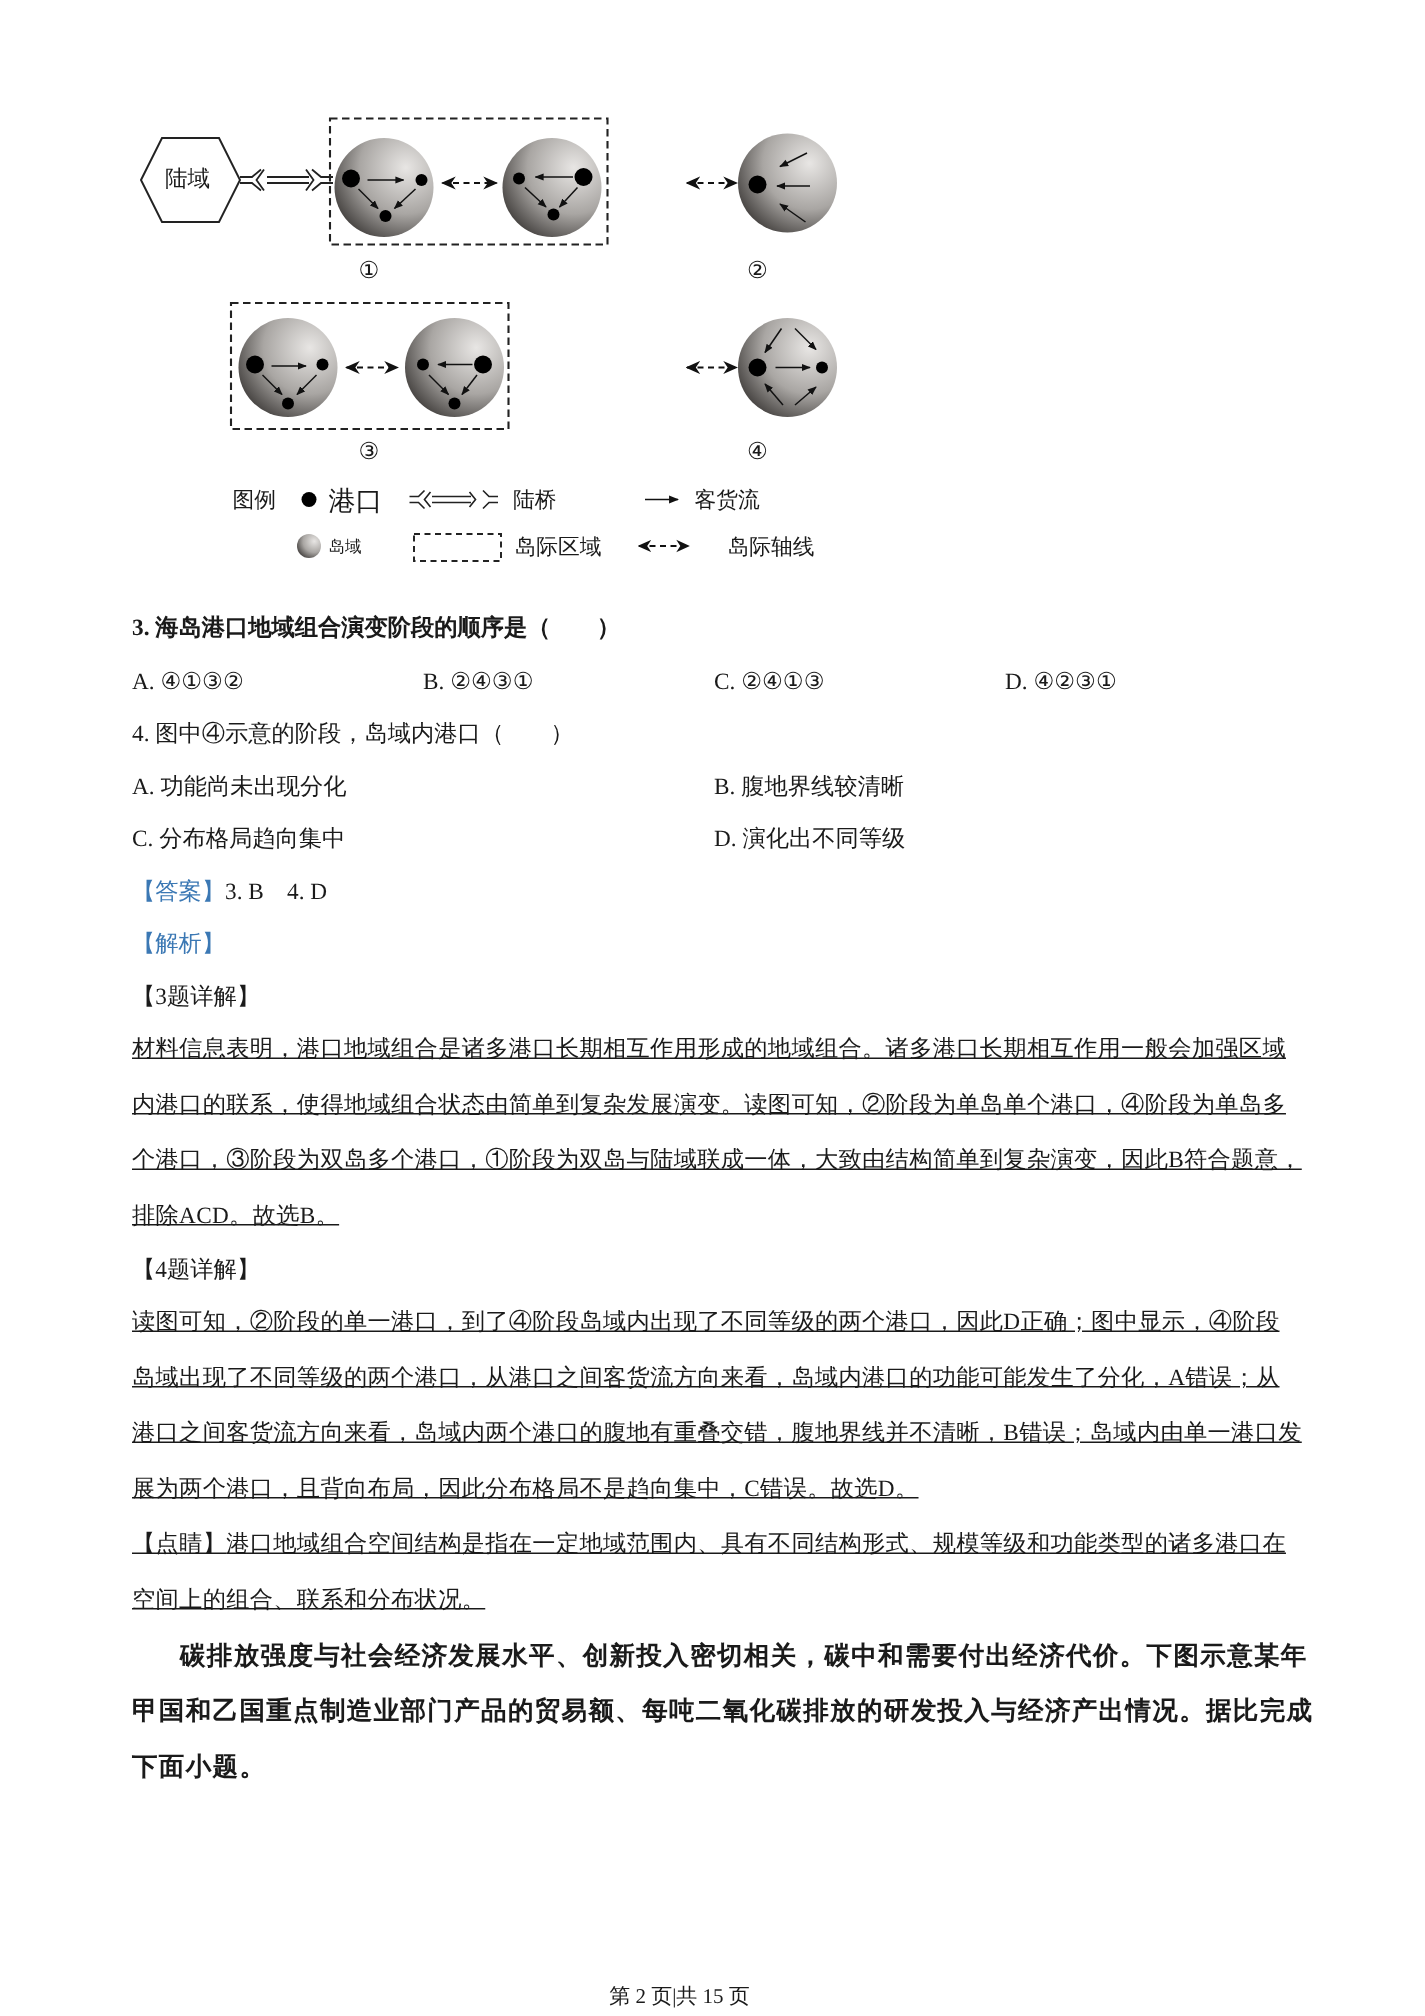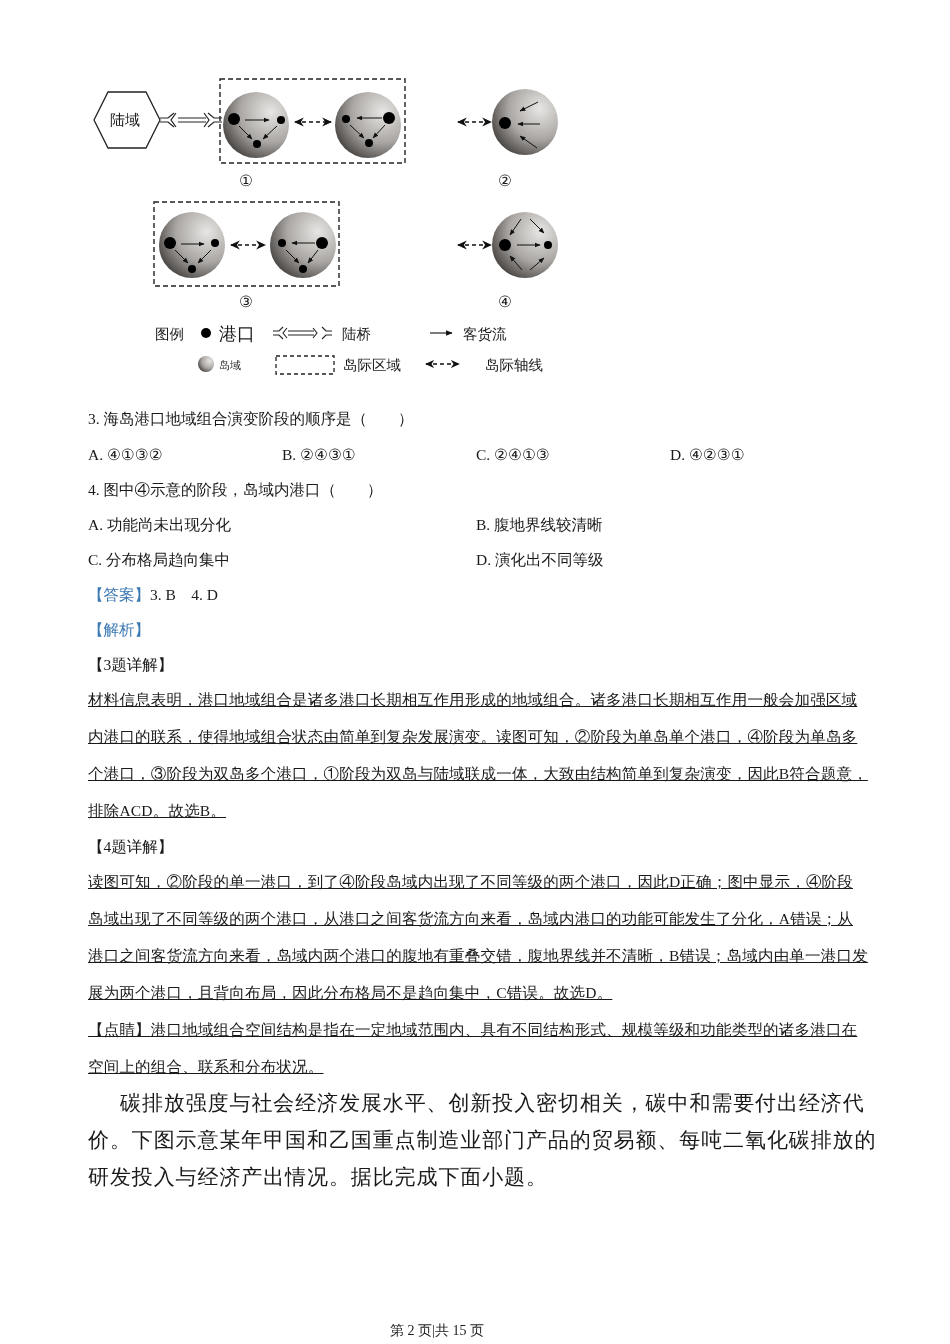--- a/index.html
+++ b/index.html
@@ -2,22 +2,22 @@
 <html><head>
 <meta charset="utf-8">
 <style>
   html, body { margin: 0; padding: 0; background: #ffffff; }
   body { width: 950px; height: 1344px; position: relative; overflow: hidden;
          font-family: "Liberation Serif", "DejaVu Serif", serif; color: #1a1a1a; }
   .abs { position: absolute; }
   .txt { font-size: 15.5px; line-height: 20px; white-space: nowrap; }
   .para { position: absolute; left: 88px; width: 780px; font-size: 15.5px; line-height: 37px; letter-spacing: 0.2px; text-decoration: underline; }
   .blue { color: #3b78b4; }
-  .intro { position: absolute; left: 88px; width: 790px; font-size: 21px; line-height: 37px; letter-spacing: 0.9px; }
-  .footer { position: absolute; left: 0; width: 874px; top: 1322px; text-align: center; font-size: 14px; }
+  .intro { position: absolute; left: 88px; width: 790px; font-size: 17px; line-height: 37px; letter-spacing: 0.9px; font-weight: bold; }
+  .footer { position: absolute; left: 16px; width: 874px; top: 1322px; text-align: center; font-size: 14px; }
 </style>
 </head>
 <body>
 
 <svg class="abs" style="left:0;top:0" width="950" height="390">
   <defs>
     <radialGradient id="isl" cx="0.72" cy="0.3" r="0.85">
       <stop offset="0" stop-color="#e8e6e4"></stop>
       <stop offset="0.55" stop-color="#a9a6a3"></stop>
       <stop offset="1" stop-color="#3a3735"></stop>
@@ -129,21 +129,21 @@
 <div class="abs txt" style="left:498px;top:292px;">④</div>
 
 <div class="abs txt" style="left:155px;top:324px;font-size:14.5px;">图例</div>
 <div class="abs txt" style="left:219px;top:324px;font-size:18px;">港口</div>
 <div class="abs txt" style="left:342px;top:324px;font-size:14.5px;">陆桥</div>
 <div class="abs txt" style="left:463px;top:324px;font-size:14.5px;">客货流</div>
 <div class="abs txt" style="left:219px;top:355px;font-size:11px;">岛域</div>
 <div class="abs txt" style="left:343px;top:355px;font-size:14.5px;">岛际区域</div>
 <div class="abs txt" style="left:485px;top:355px;font-size:14.5px;">岛际轴线</div>
 
-<div class="abs txt" style="left:88px;top:409px;">3. 海岛港口地域组合演变阶段的顺序是（　　）</div>
+<div class="abs txt" style="left:88px;top:409px;font-weight:bold;">3. 海岛港口地域组合演变阶段的顺序是（　　）</div>
 <div class="abs txt" style="left:88px;top:445px;">A. ④①③②</div>
 <div class="abs txt" style="left:282px;top:445px;">B. ②④③①</div>
 <div class="abs txt" style="left:476px;top:445px;">C. ②④①③</div>
 <div class="abs txt" style="left:670px;top:445px;">D. ④②③①</div>
 
 <div class="abs txt" style="left:88px;top:480px;">4. 图中④示意的阶段，岛域内港口（　　）</div>
 <div class="abs txt" style="left:88px;top:515px;">A. 功能尚未出现分化</div>
 <div class="abs txt" style="left:476px;top:515px;">B. 腹地界线较清晰</div>
 <div class="abs txt" style="left:88px;top:550px;">C. 分布格局趋向集中</div>
 <div class="abs txt" style="left:476px;top:550px;">D. 演化出不同等级</div>

